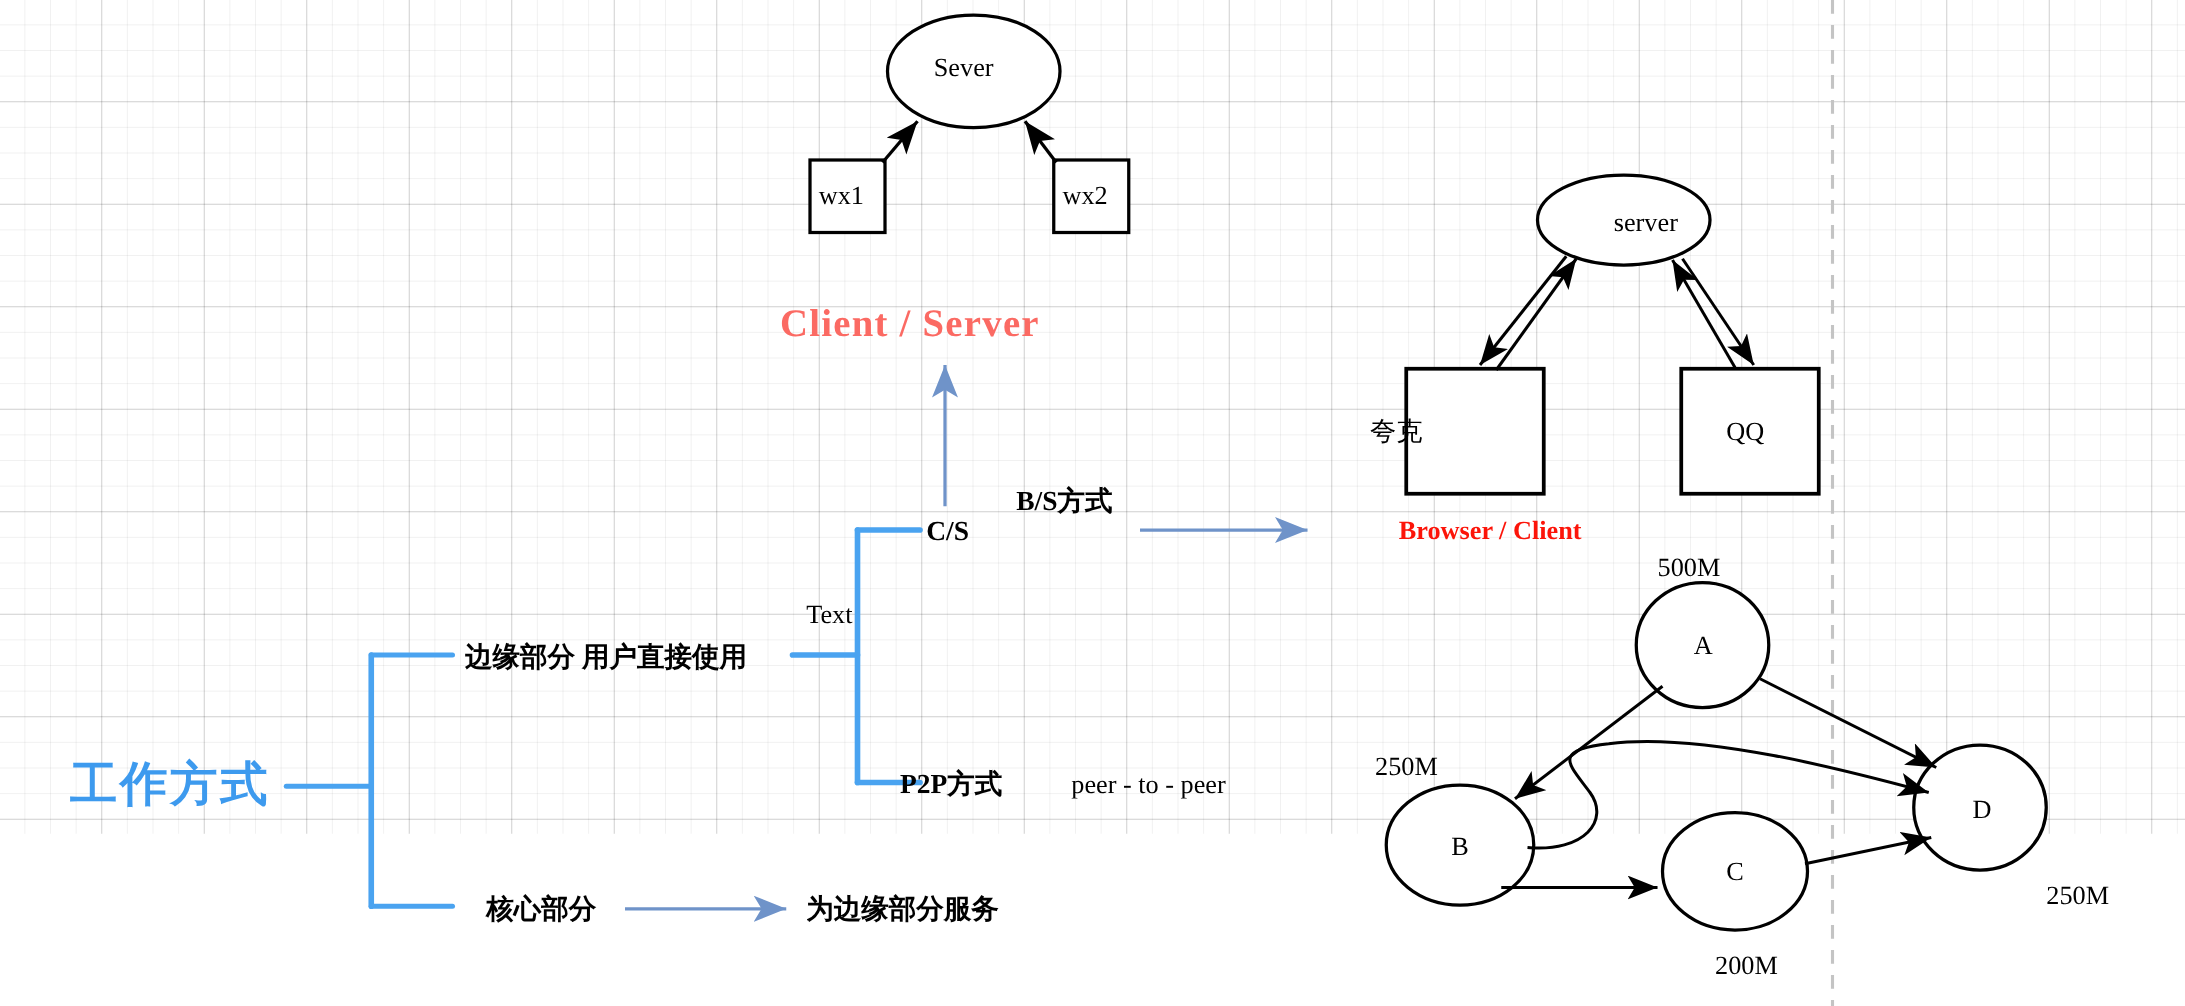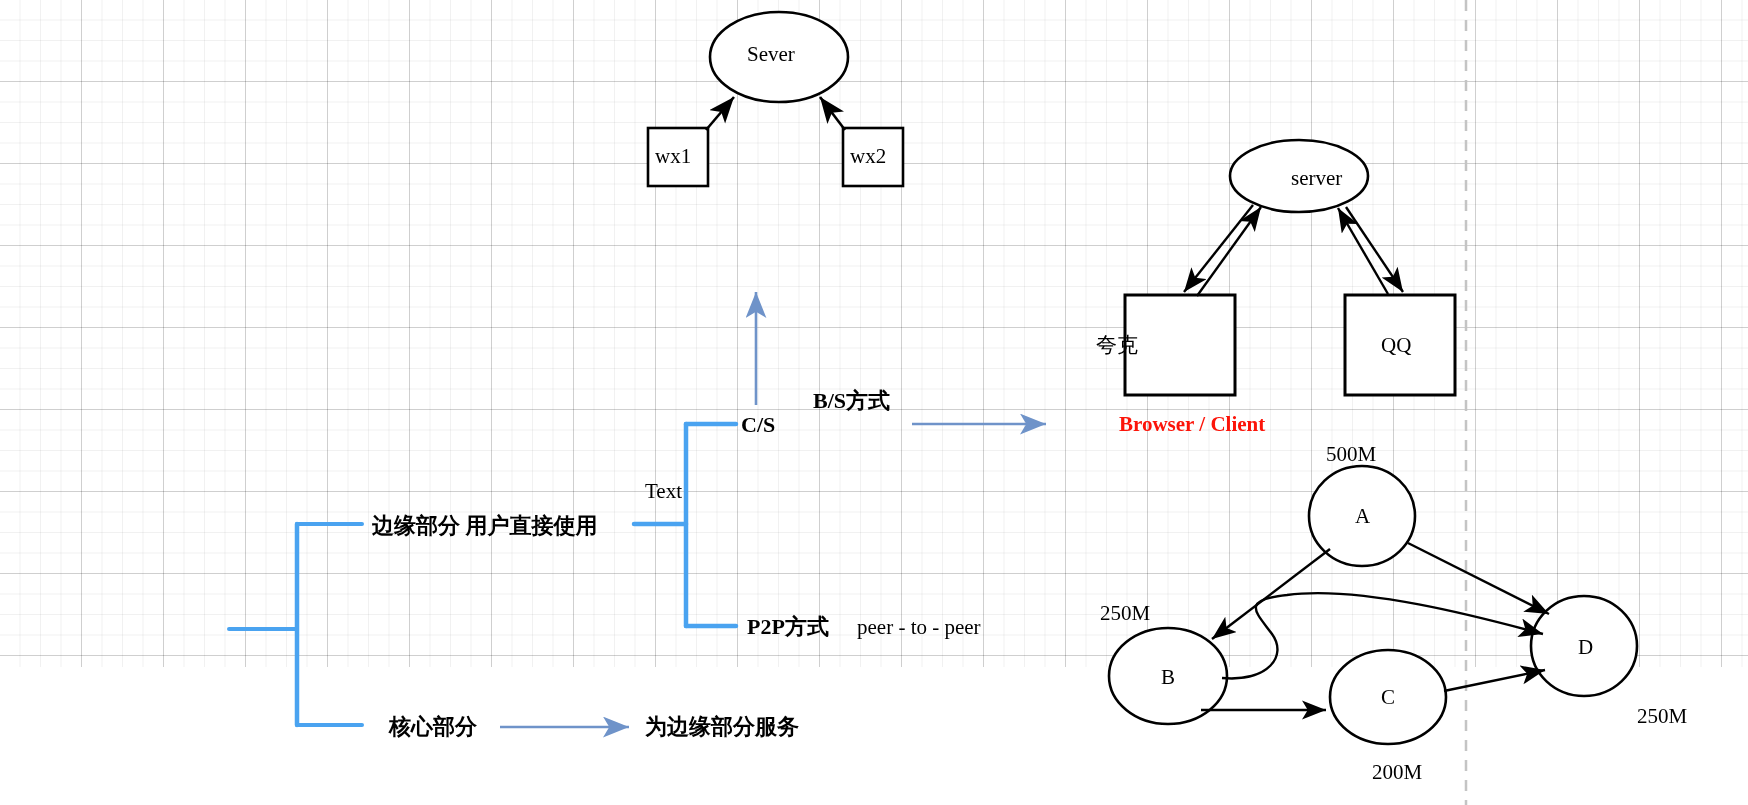--- a/index.html
+++ b/index.html
@@ -106,29 +106,31 @@
 
     <path fill="none" stroke="#000" stroke-width="2.4" marker-end="url(#arrB)" d="M1222,678 C1268,682 1288,656 1272,634 C1256,612 1240,600 1287,595
              C1360,585 1480,617 1543,634"></path>
 
     <line x1="1444" y1="691" x2="1545" y2="670" stroke="#000" stroke-width="2.4" marker-end="url(#arrB)"></line>
   </svg>
 
   <div class="lbl t-node" style="left:747px;top:44px;">Sever</div>
   <div class="lbl t-node" style="left:655px;top:146px;text-align:right;">wx1</div>
   <div class="lbl t-node" style="left:850px;top:146px;">wx2</div>
+  <div class="lbl t-red-big" style="left:624px;top:243px;">Client  /  Server</div>
 
+  <div class="lbl t-blue-big" style="left:56px;top:609px;">工作方式</div>
 
   <div class="lbl t-cjk-bold" style="left:372px;top:515px;">边缘部分 用户直接使用</div>
   <div class="lbl t-plain" style="left:645px;top:481px;">Text</div>
 
   <div class="lbl t-cs" style="left:741px;top:414px;">C/S</div>
   <div class="lbl t-cjk-bold" style="left:813px;top:390px;">B/S方式</div>
 
-  <div class="lbl t-cjk-bold" style="left:747px;top:616px;">P2P方式</div>
+  <div class="lbl t-cjk-bold" style="left:720px;top:616px;">P2P方式</div>
   <div class="lbl t-plain" style="left:857px;top:617px;">peer - to - peer</div>
 
   <div class="lbl t-cjk-bold" style="left:389px;top:716px;">核心部分</div>
   <div class="lbl t-cjk-bold" style="left:645px;top:716px;">为边缘部分服务</div>
 
   <div class="lbl t-node" style="left:1266px;top:168px;margin-left:25px;">server</div>
   <div class="lbl t-node" style="left:1096px;top:335px;">夸克</div>
   <div class="lbl t-node" style="left:1381px;top:335px;">QQ</div>
   <div class="lbl t-red" style="left:1119px;top:414px;">Browser  /  Client</div>
 

